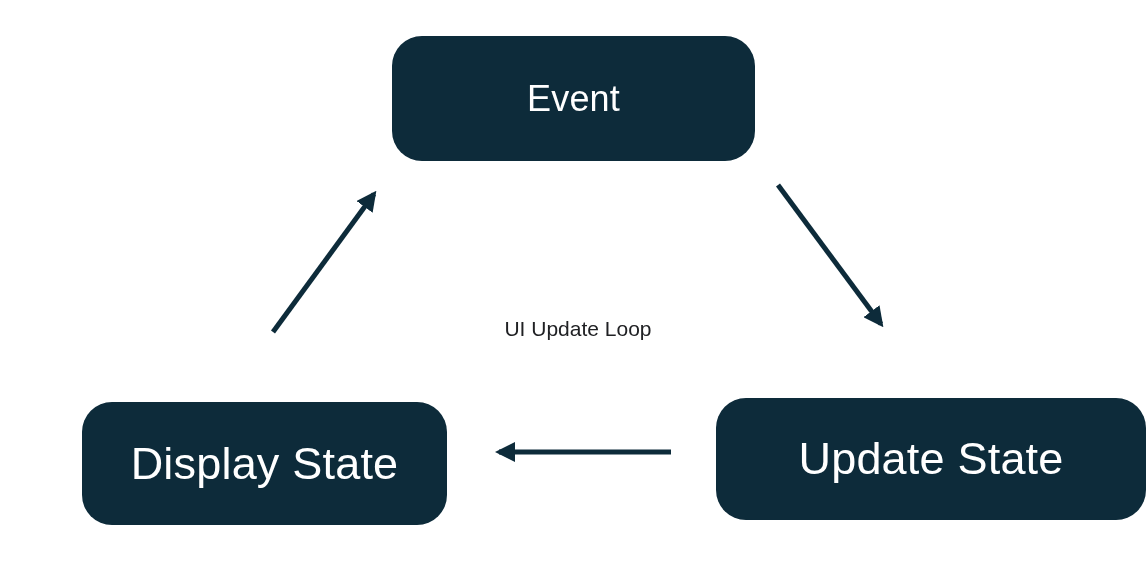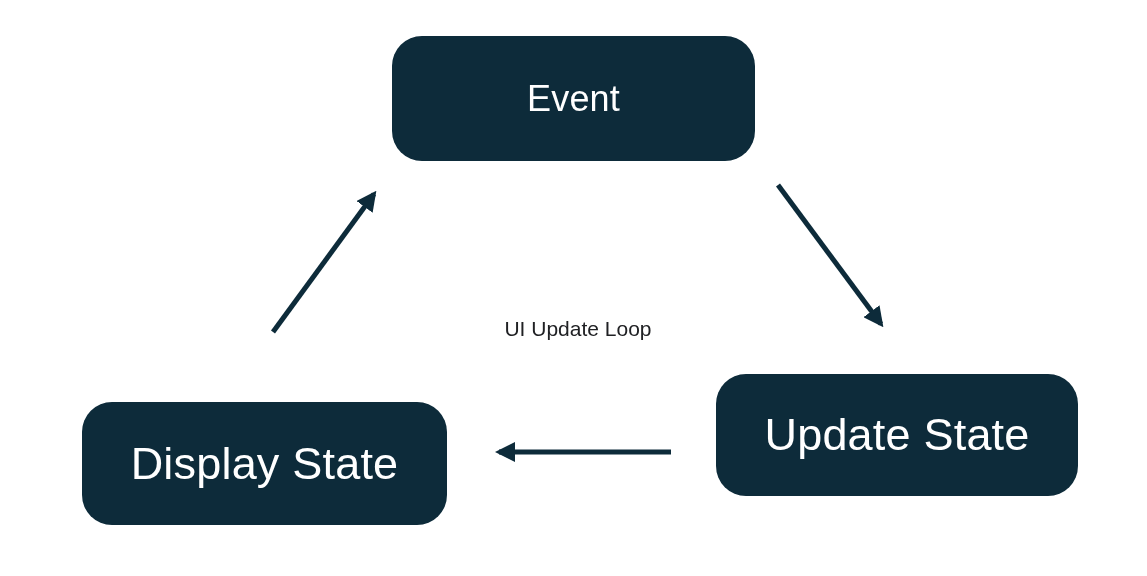--- a/index.html
+++ b/index.html
@@ -52,22 +52,22 @@
   .node-display-state {
     left: 82px;
     top: 390px;
     width: 365px;
     height: 123px;
     font-size: 45px;
     margin-top: 12px;
   }
   .node-update-state {
     left: 716px;
-    top: 374px;
-    width: 362px;
+    top: 398px;
+    width: 430px;
     height: 122px;
     font-size: 45px;
   }
   .center-label {
     position: absolute;
     left: 438px;
     top: 289px;
     width: 280px;
     text-align: center;
     font-size: 21px;

